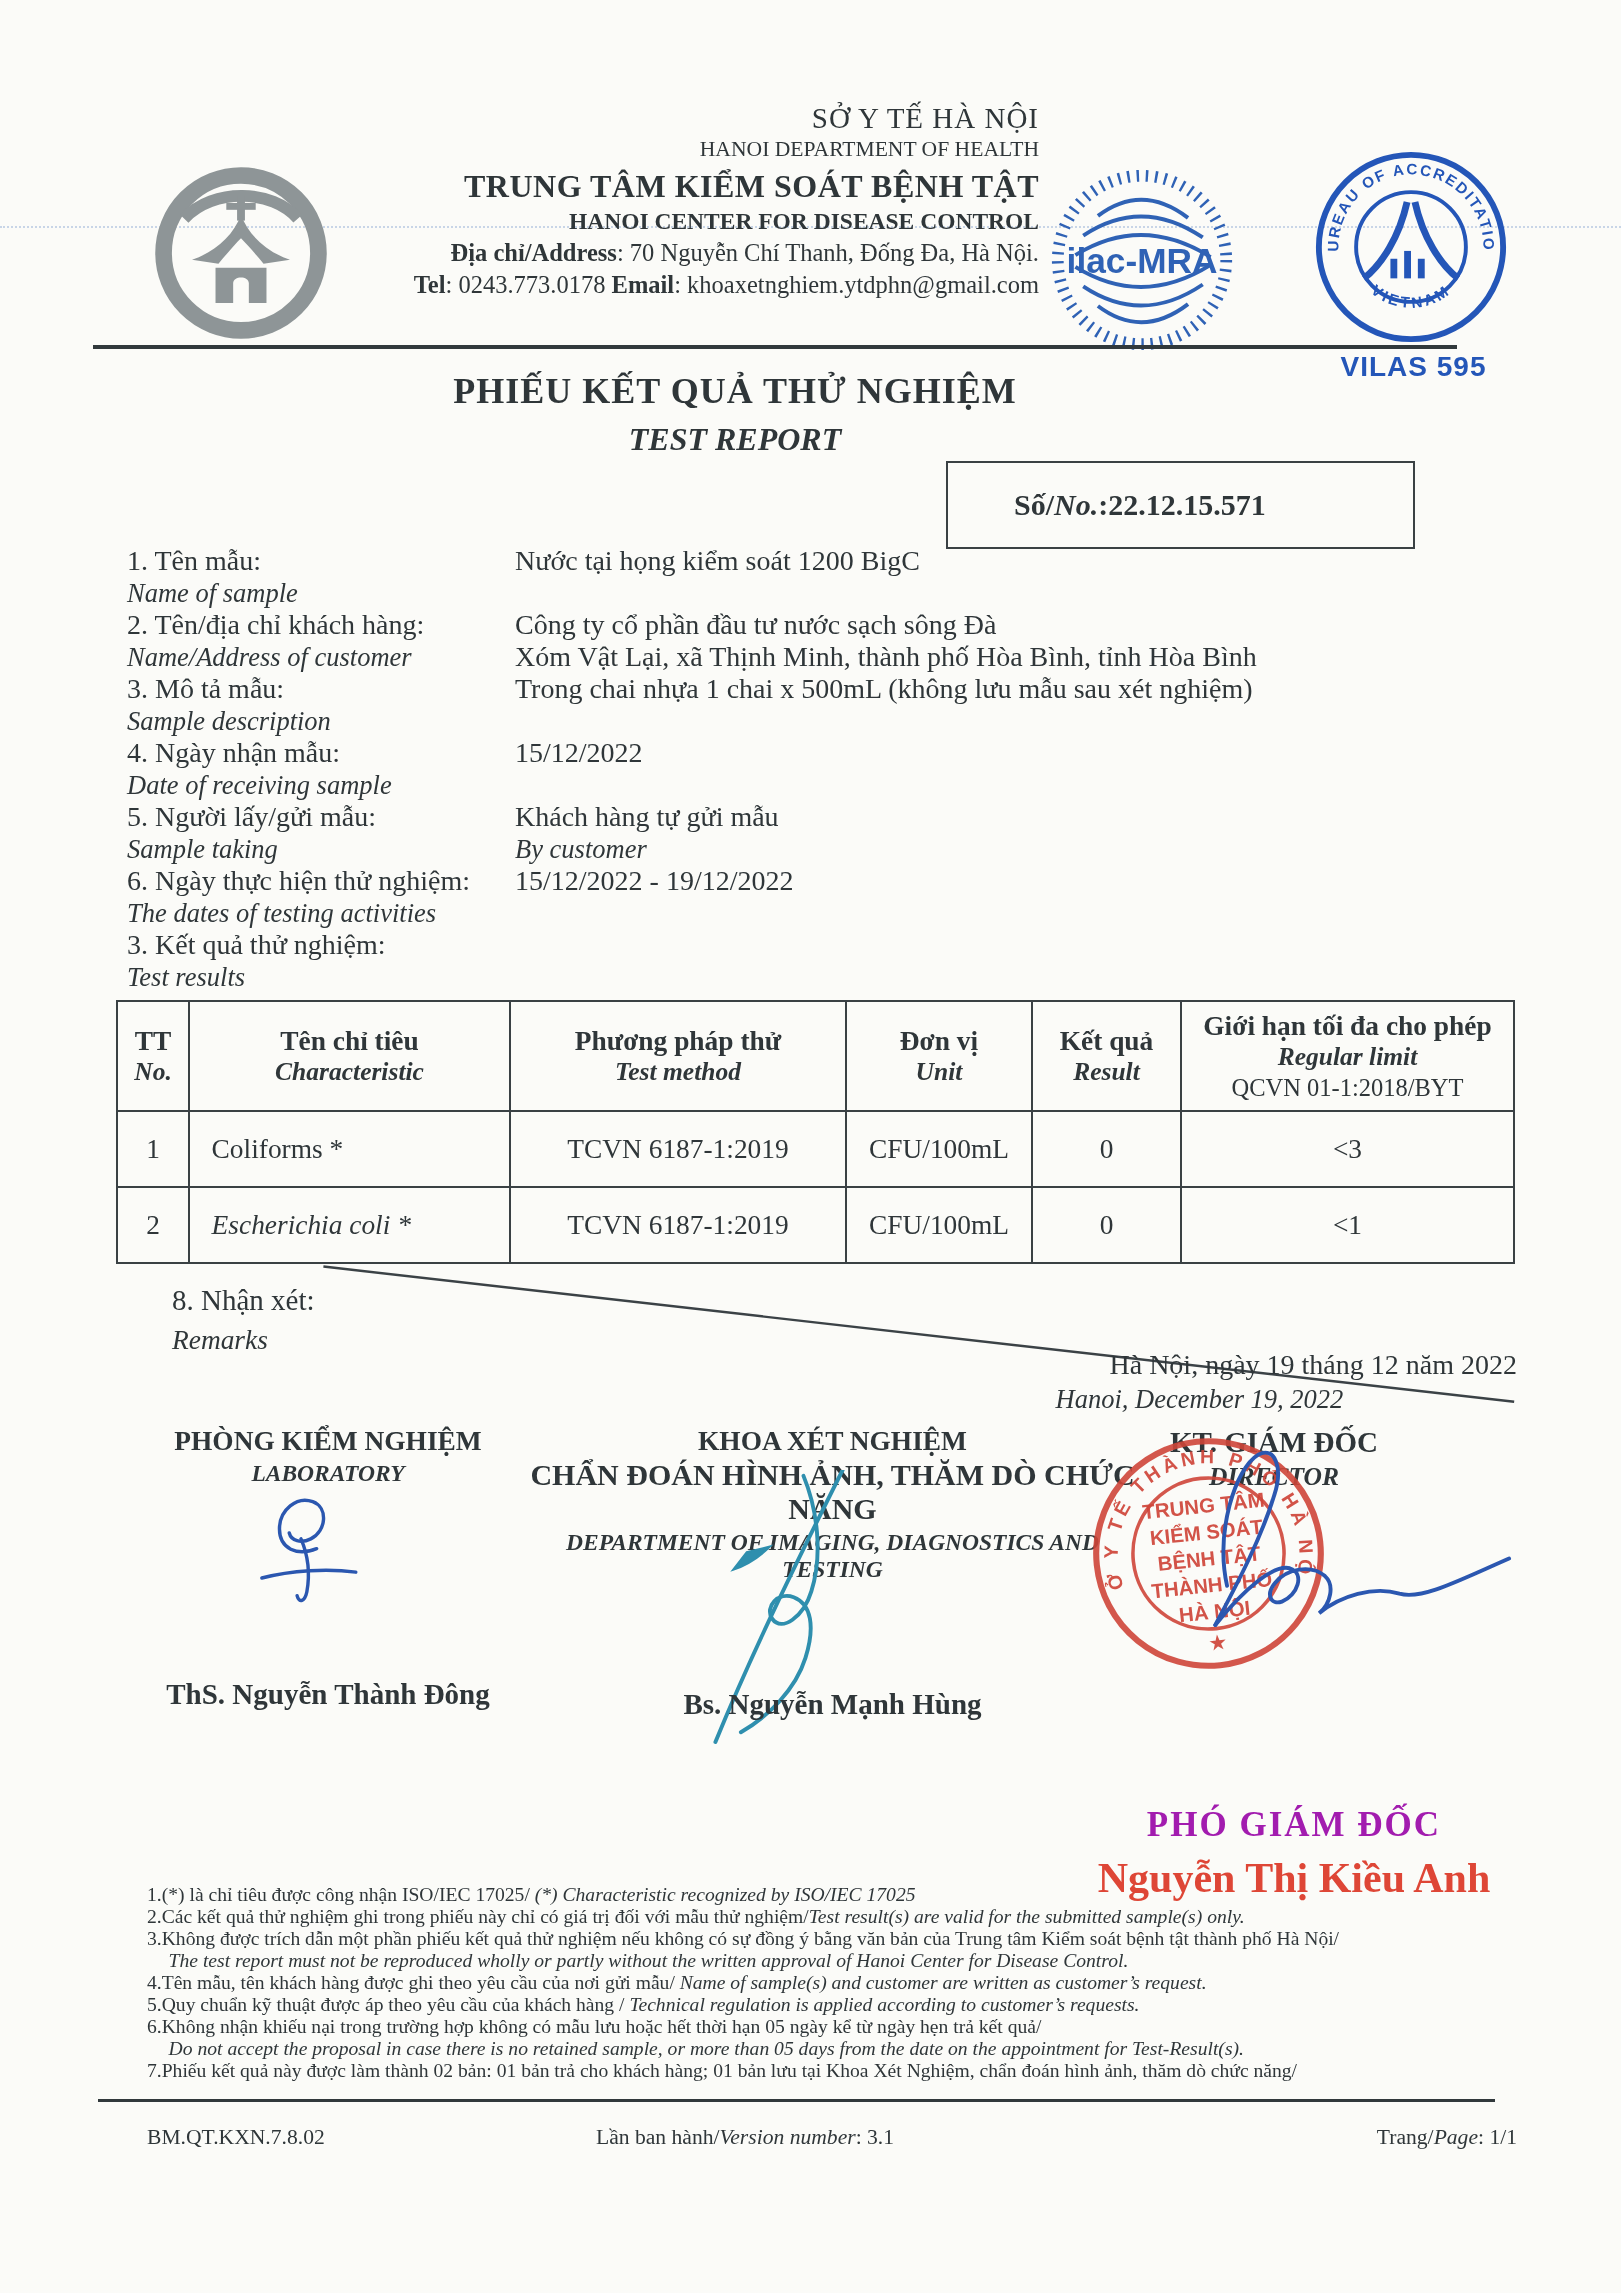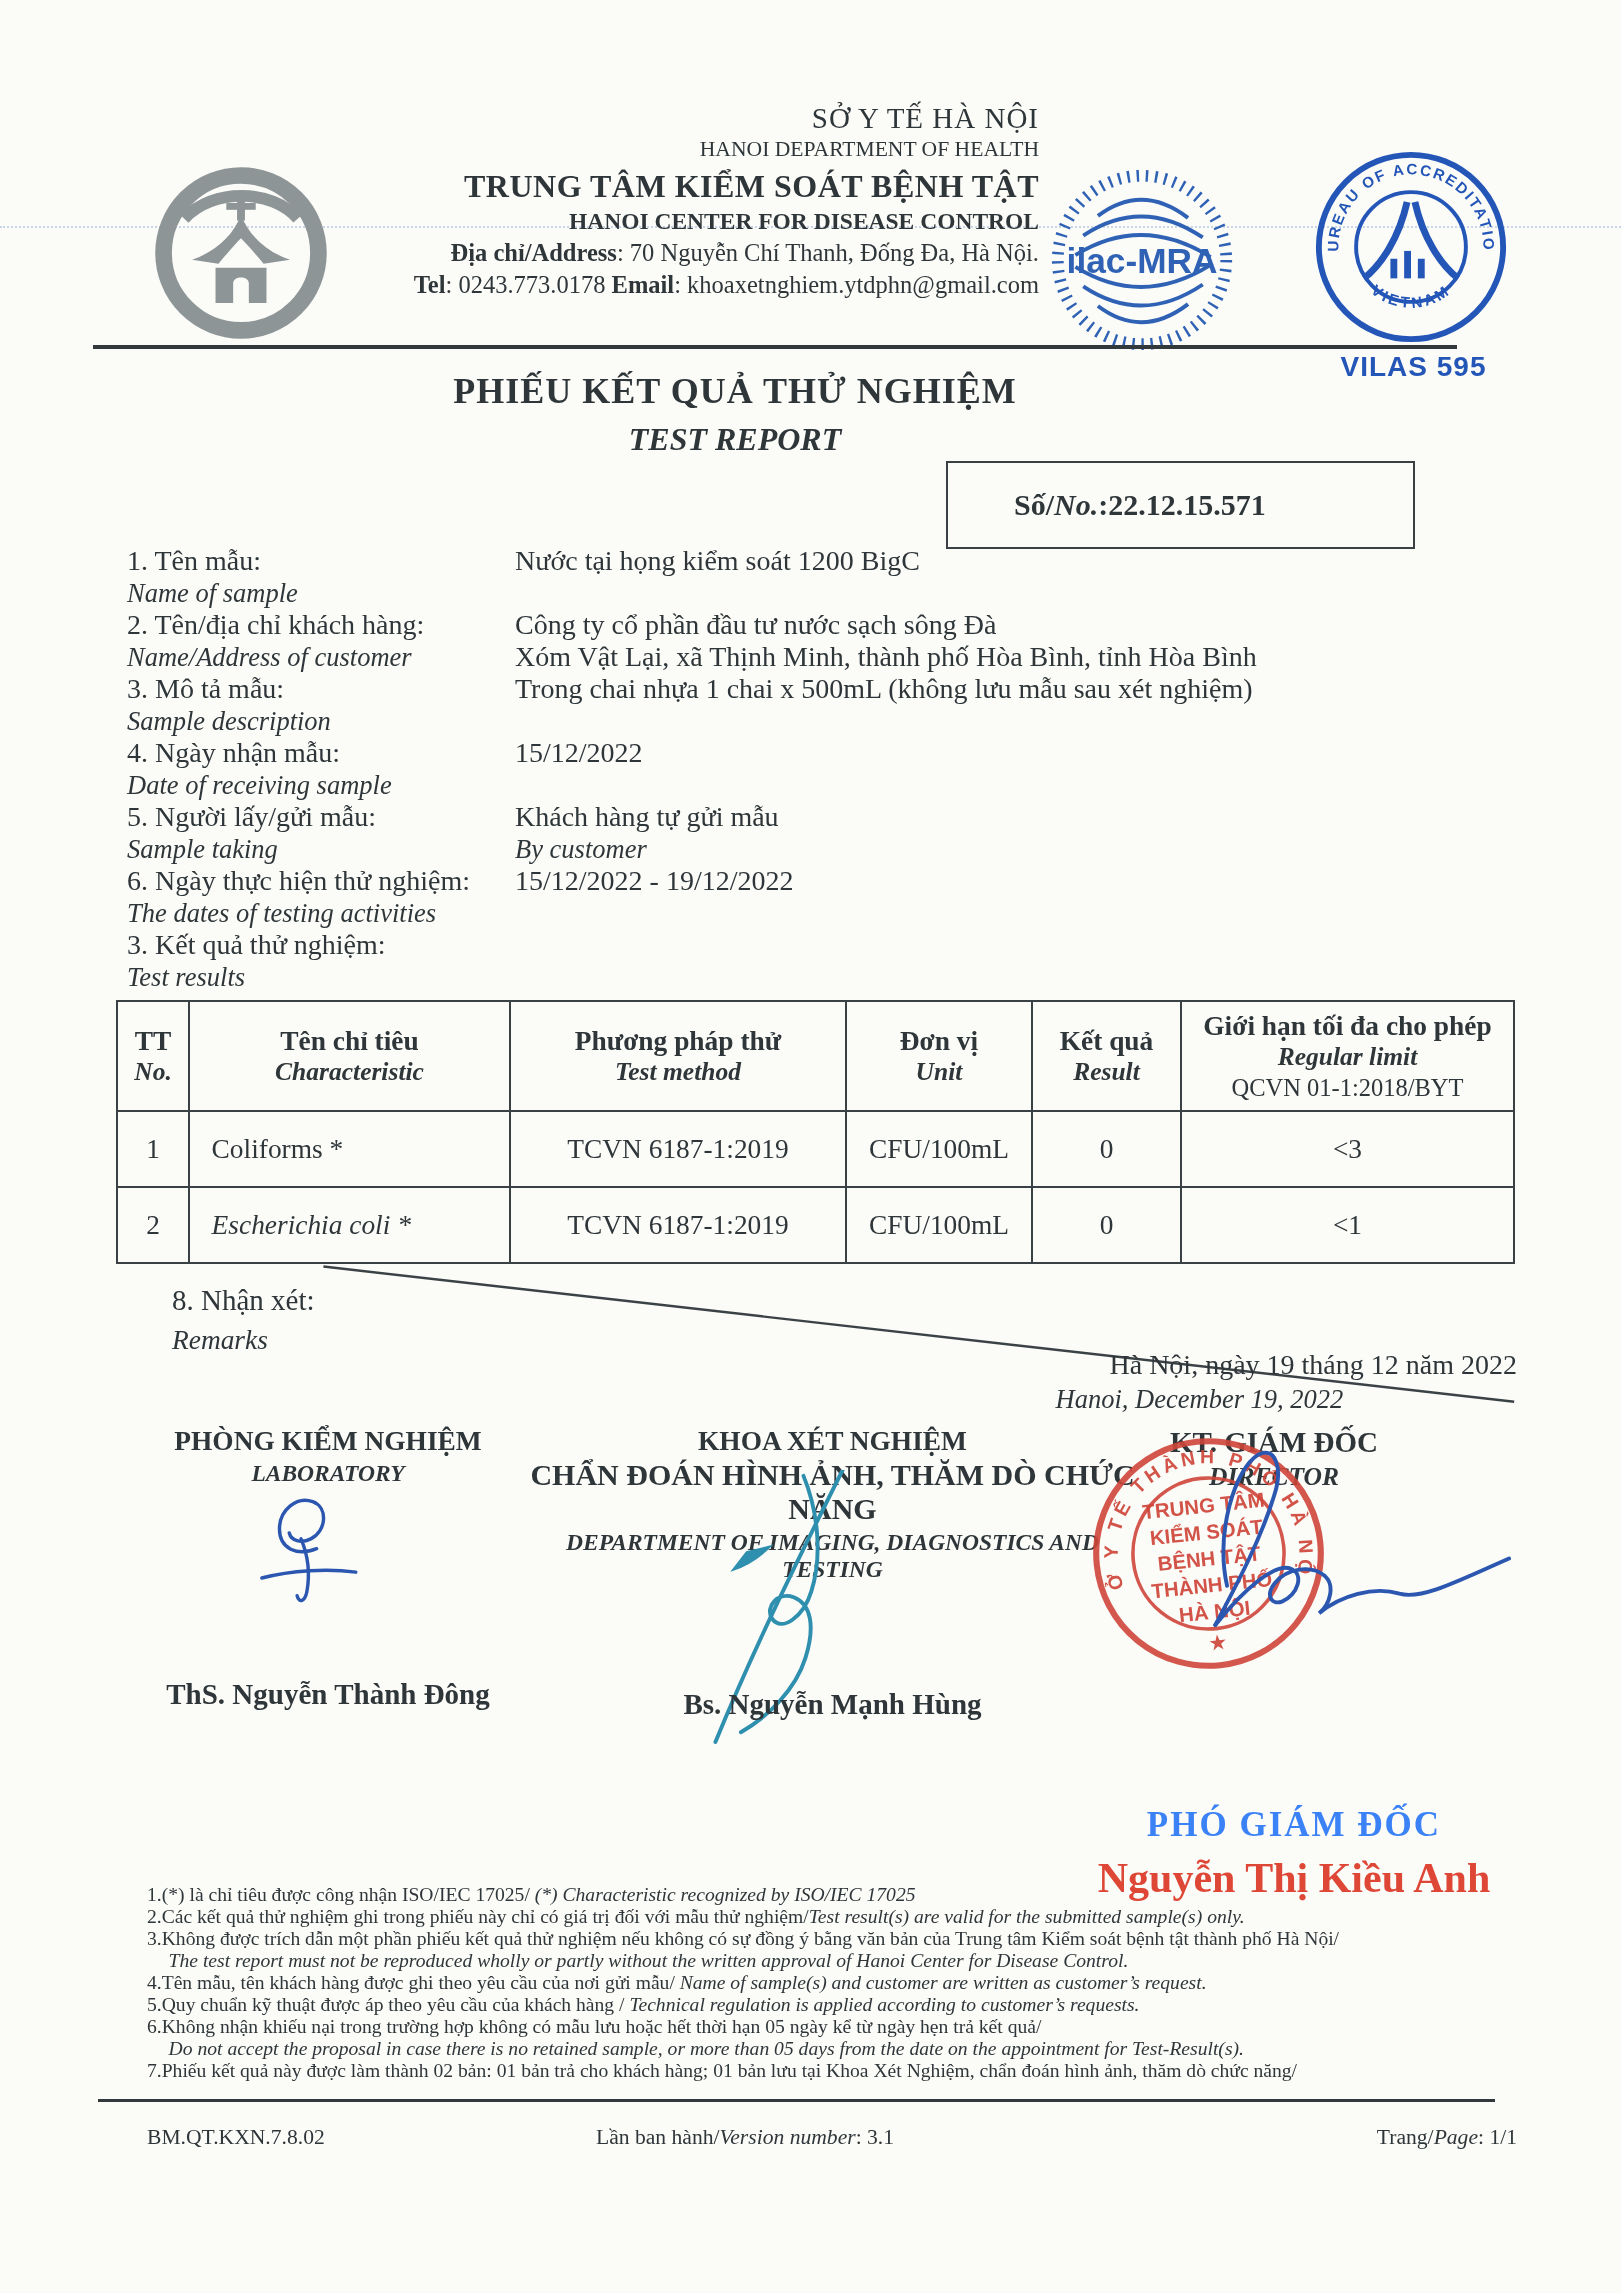--- a/index.html
+++ b/index.html
@@ -77,21 +77,21 @@
 
   .sig-left-name { left:137px; top:1678px; width:382px; text-align:center; font-size:29px; font-weight:bold; }
   .sig-mid-name { left:519px; top:1688px; width:627px; text-align:center; font-size:29px; font-weight:bold; }
 
   .sig1 { left:240px; top:1488px; }
   .sig2 { left:686px; top:1470px; }
   .sig3 { left:1166px; top:1439px; }
   .red-stamp { left:1086px; top:1431px; transform:rotate(-6deg); }
 
   .deputy-title { left:1059px; top:1805px; width:470px; text-align:center;
-                  font-size:35px; font-weight:bold; color:#3b82f6; letter-spacing:2px; }
+                  font-size:35px; font-weight:bold; color:#a21caf; letter-spacing:2px; }
   .deputy-name { left:1039px; top:1854px; width:510px; text-align:center;
                  font-size:42px; font-weight:bold; color:#de4636; }
 
   
   .footnotes { left:147px; top:1884px; width:1372px; font-size:19.6px; line-height:22px; }
   .fn-en { font-style:italic; }
   .fn-en.blk { display:block; padding-left:21.6px; }
   .fn-en.ul { text-decoration:underline; }
   .foot-rule { left:98px; top:2099px; width:1397px; height:2.5px; background:#31393c; }
 

